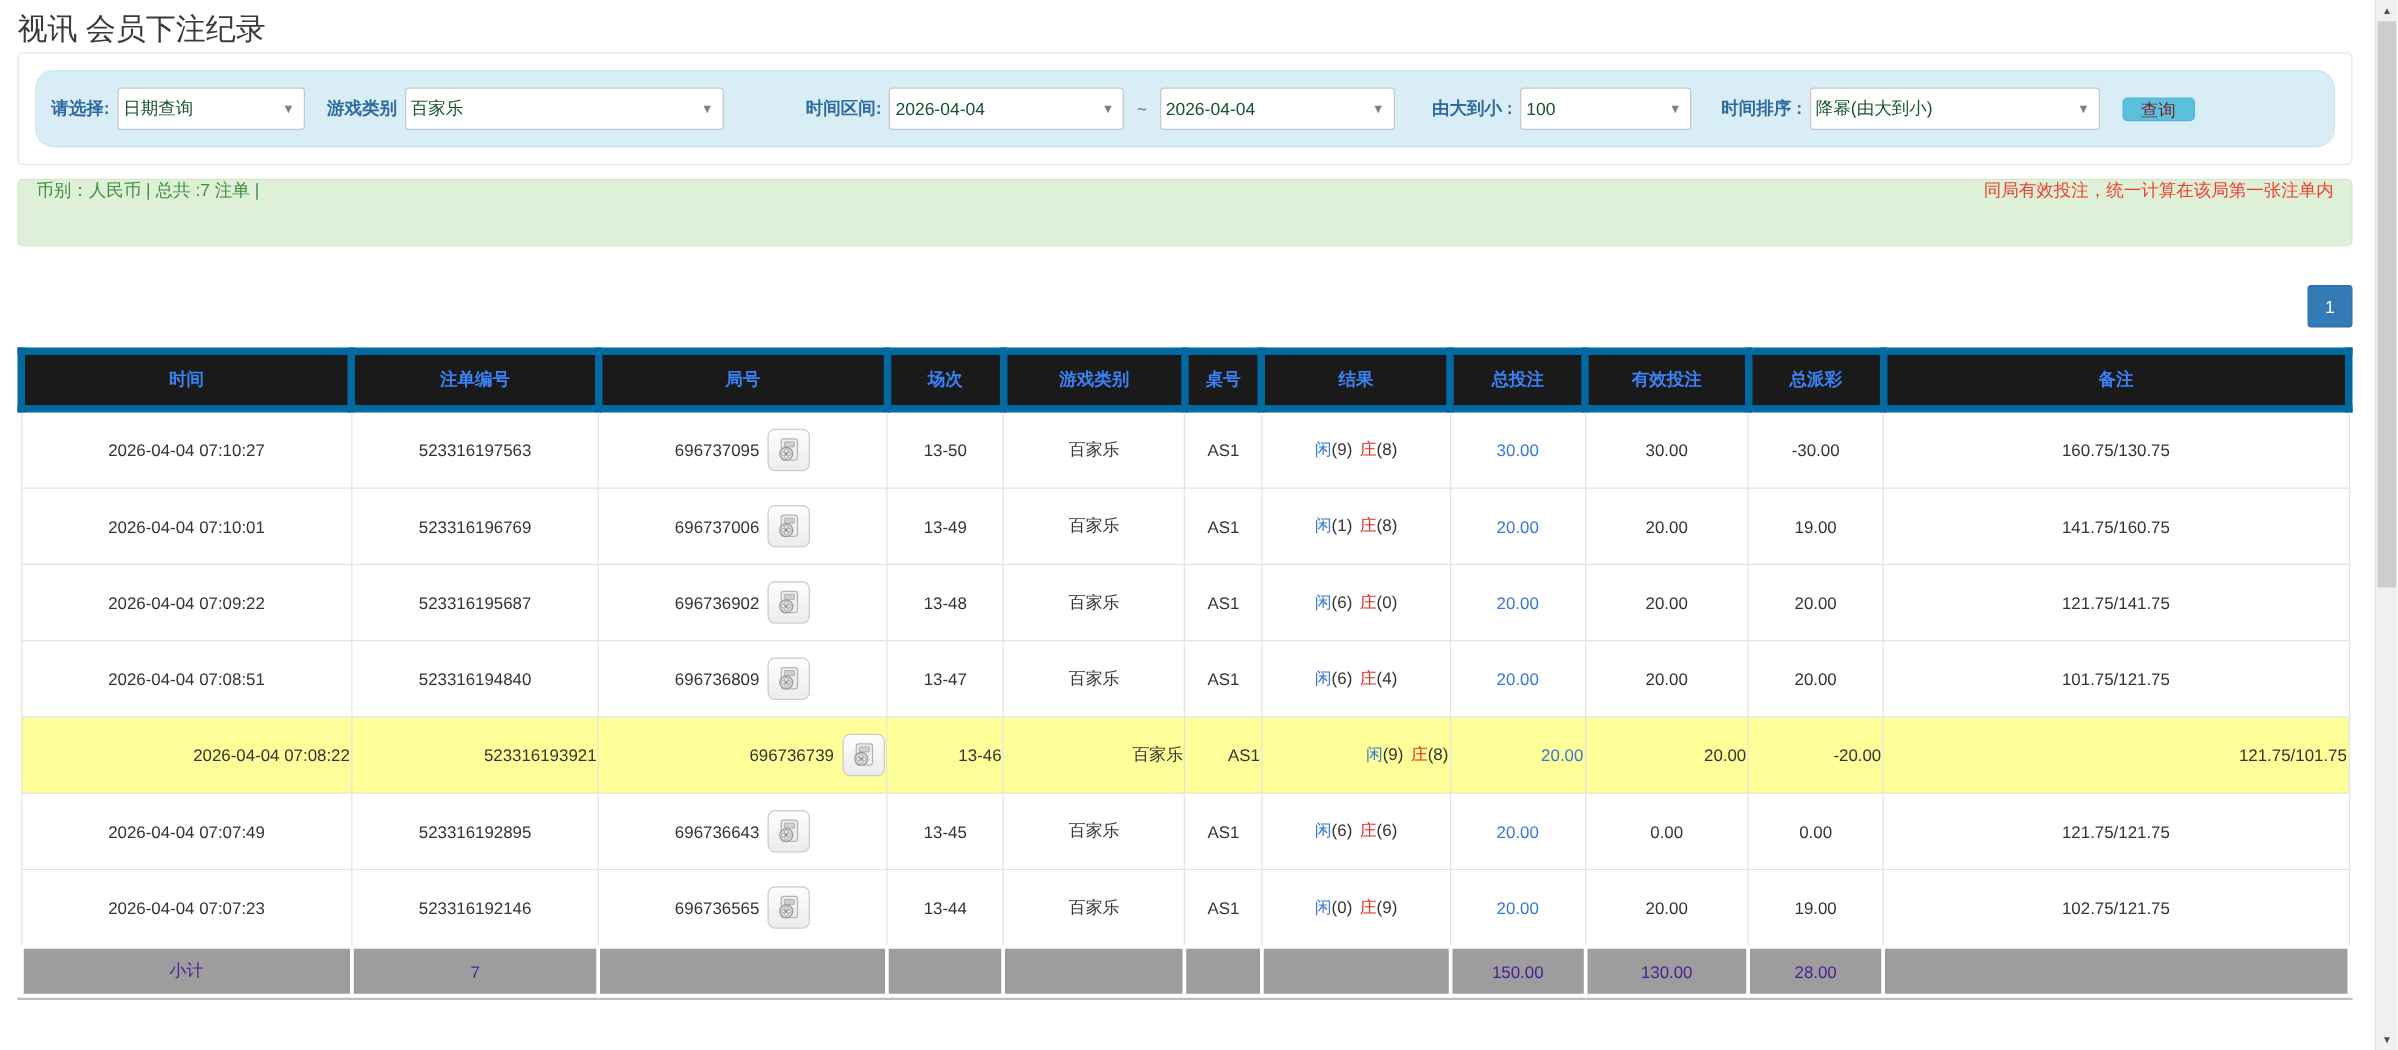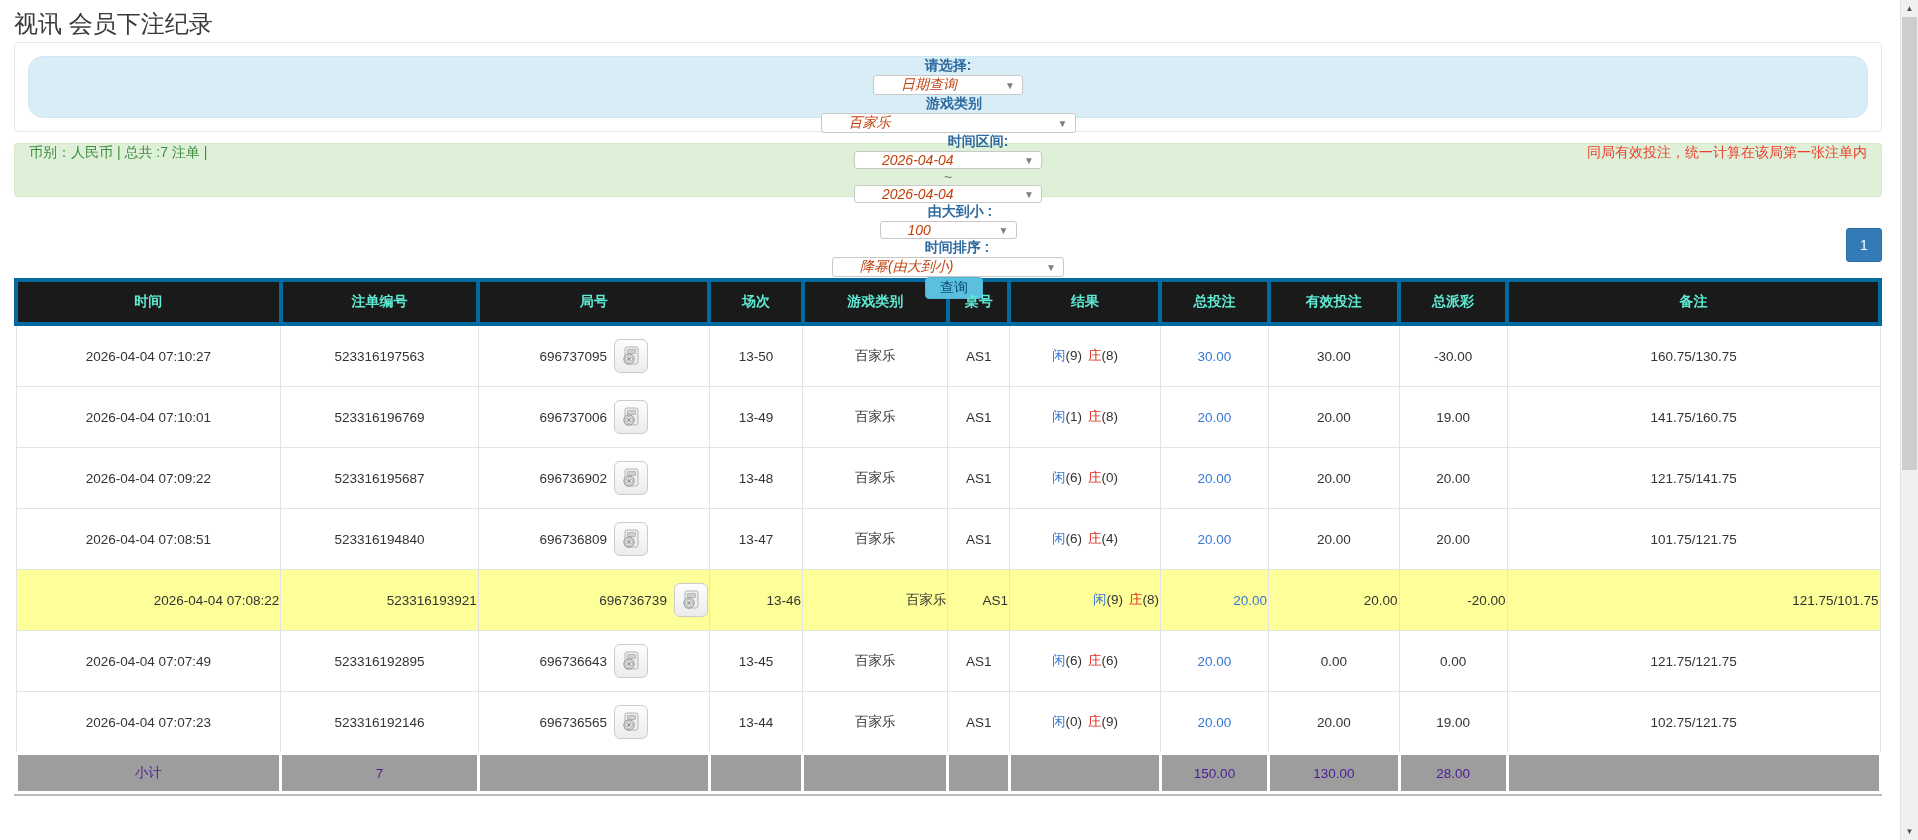--- a/index.html
+++ b/index.html
@@ -1,40 +1,40 @@
 <!DOCTYPE html>
 <html><head>
 <meta charset="utf-8">
 <style>
   html,body{margin:0;padding:0;background:#fff;overflow:hidden;}
   body{width:1918px;height:840px;position:relative;font-family:"Liberation Sans","DejaVu Sans",sans-serif;}
   .page{position:absolute;left:14px;top:0;width:1868px;}
   .page-title{font-size:24px;color:#3a3a3a;margin-top:8px;height:32px;line-height:32px;}
   
   .filter-box{margin-top:2px;border:1px solid #e6e6e6;border-radius:4px;background:#fff;padding:13px;}
-  .filter-bar{background:#d9edf7;border:1px solid #cfe7f3;border-radius:15px;height:60px;display:flex;align-items:center;padding:0 12px;flex-direction:column;}
+  .filter-bar{background:#d9edf7;border:1px solid #cfe7f3;border-radius:15px;height:60px;display:flex;align-items:center;padding:0 12px;}
   .flabel{font-size:14px;font-weight:bold;color:#2d6a9f;white-space:nowrap;}
   .combo{height:32px;background:#fff;border:1px solid #c8c8c8;border-radius:3px;display:flex;align-items:center;margin:0 6px;cursor:pointer;}
-  .combo-text{flex:1;padding-left:27px;font-size:14px;color:#c2410c;white-space:nowrap;overflow:hidden;font-style:italic;}
+  .combo-text{flex:1;padding-left:4px;font-size:14px;color:#14532d;white-space:nowrap;overflow:hidden;}
   .combo-arrow{width:24px;text-align:center;color:#808080;font-size:10px;}
   .w148{width:148px}.w253{width:253px}.w186{width:186px}.w135{width:135px}.w230{width:230px}
   .ml60{margin-left:60px}.ml24{margin-left:24px}.ml18{margin-left:18px}.ml12{margin-left:12px}
   .tilde{color:#777;font-size:14px;margin:0 4px;}
-  .search-btn{margin-left:12px;width:58px;height:52px;background:#5bc0de;border:1px solid #50b5d4;border-radius:4px;color:#0c4a6e;font-size:14px;cursor:pointer;font-family:inherit;}
+  .search-btn{margin-left:12px;width:58px;height:19px;background:#5bc0de;border:1px solid #50b5d4;border-radius:4px;color:#7f1d1d;font-size:14px;cursor:pointer;font-family:inherit;}
   
   .summary-bar{margin-top:11px;height:52px;background:#dff0d8;border:1px solid #d6e9c6;border-radius:4px;display:flex;align-items:flex-start;justify-content:space-between;padding:0 14px;}
   .summary-left{color:#3f8c3f;font-size:14px;}
   .summary-right{color:#ee3e2c;font-size:14px;}
   
   .pagination{margin-top:31px;height:34px;display:flex;justify-content:flex-end;}
   .page-btn{width:36px;height:34px;background:#337ab7;border:1px solid #2e6da4;border-radius:3px;color:#fff;font-size:14px;cursor:pointer;font-family:inherit;}
   
   .grid-wrap{margin-top:16px;border-bottom:2px solid #bdbdbd;}
   table.grid{width:100%;border-collapse:collapse;table-layout:fixed;}
-  .grid th{background:#1a1a1a;color:#5eead4;font-size:14px;font-weight:bold;border:4px solid #0369a1;height:38px;text-align:center;}
+  .grid th{background:#1a1a1a;color:#3b82f6;font-size:14px;font-weight:bold;border:6px solid #0369a1;height:38px;text-align:center;}
   .grid td{border:1px solid #e3e3e3;background:#fff;height:58px;text-align:center;font-size:13.5px;color:#333;}
   .grid tr.hl td{background:#ffff99;text-align:right;}
   .grid tr.foot td{background:#9d9d9d;color:#4c1d95;border:3px solid #fff;height:34px;font-size:13.5px;}
   .c1{width:14.2%}.c2{width:10.6%}.c3{width:12.4%}.c4{width:5.0%}.c5{width:7.8%}.c6{width:3.3%}
   .c7{width:8.1%}.c8{width:5.8%}.c9{width:7.0%}.c10{width:5.8%}.c11{width:auto}
   .round-wrap{display:inline-flex;align-items:center;gap:7px;}
   .video-btn{width:34px;height:34px;border:1px solid #ccc;border-radius:6px;background:linear-gradient(#fdfdfd,#ececec);display:inline-flex;align-items:center;justify-content:center;cursor:pointer;padding:0;}
   .amt{color:#3778d4;cursor:pointer;}
   .player{color:#3778d4;}
   .banker{color:#e02b20;margin-left:6px;}

